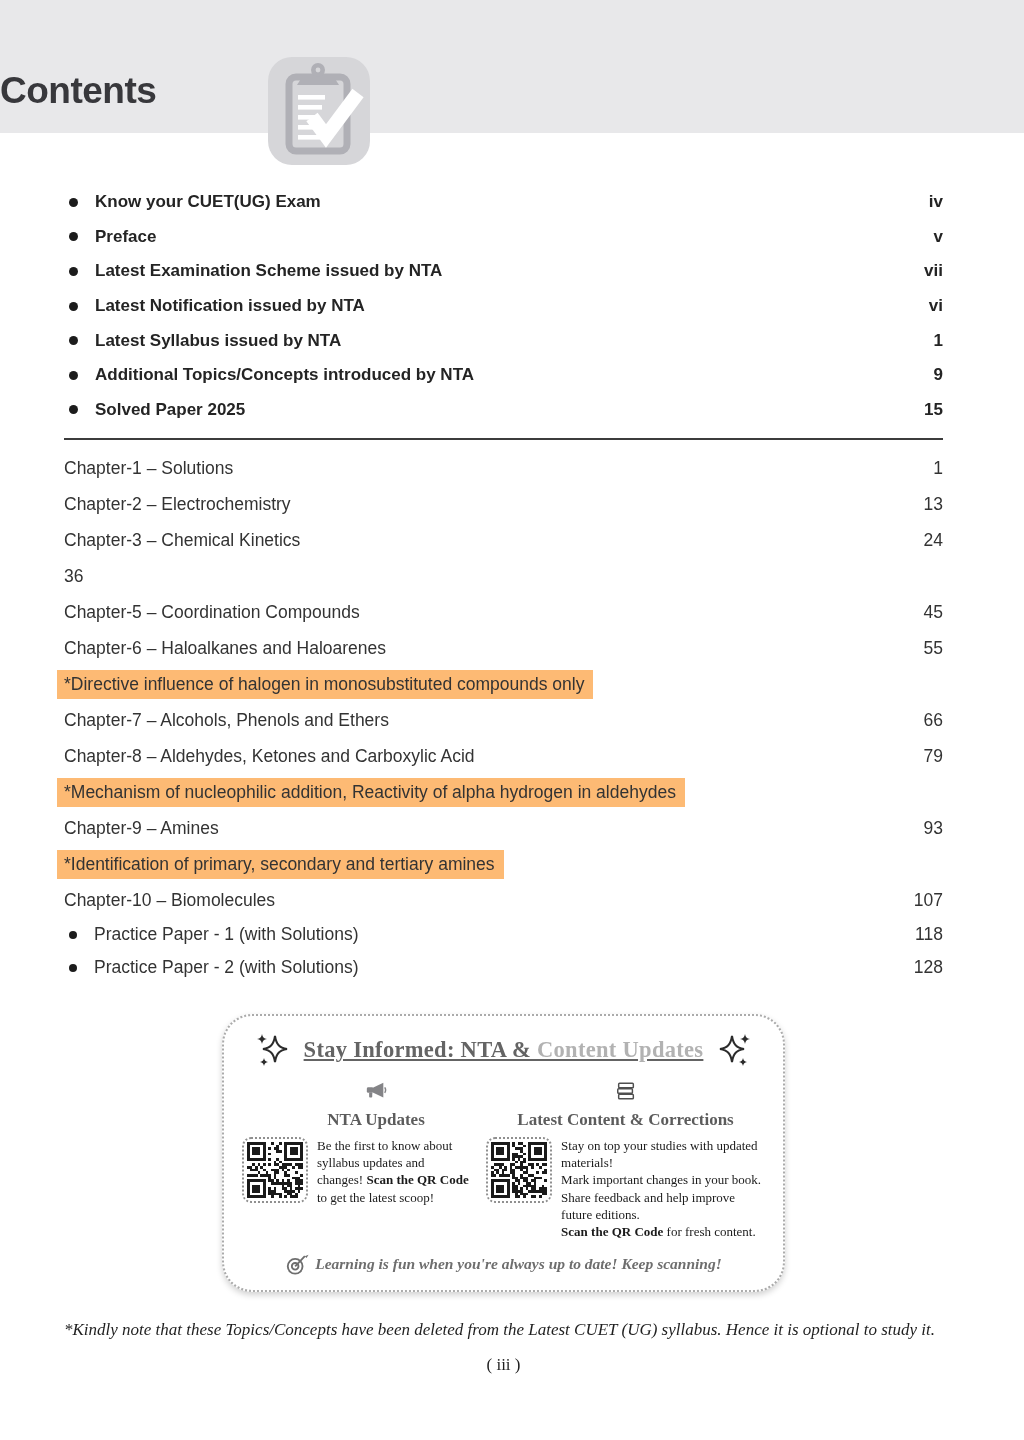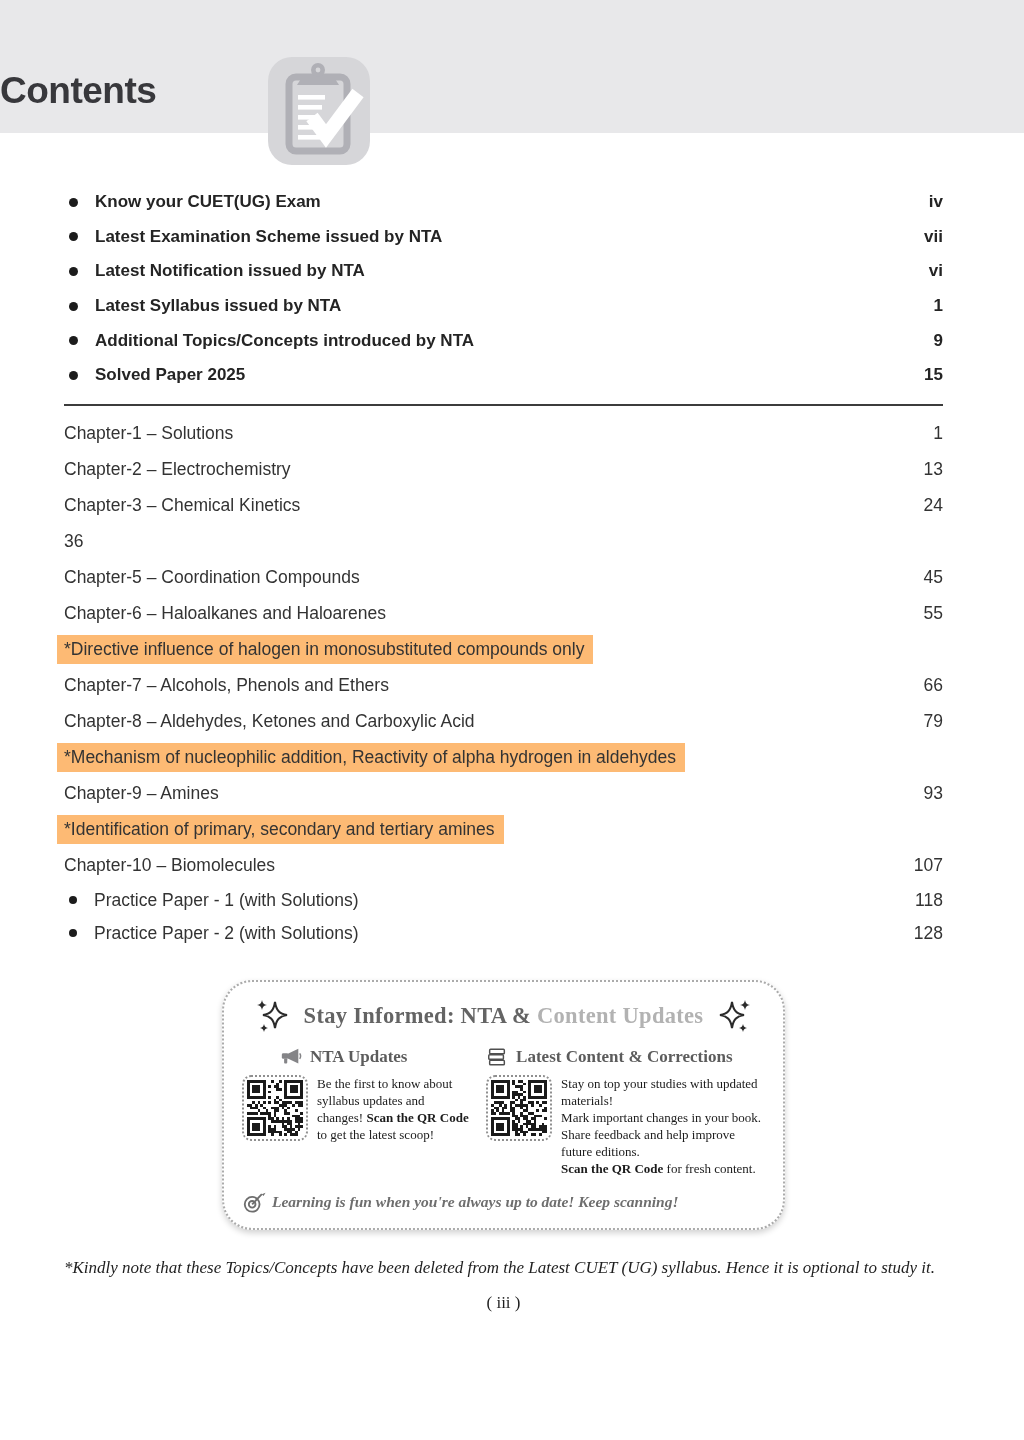--- a/index.html
+++ b/index.html
@@ -33,35 +33,35 @@
   
   .pp-row{display:flex;align-items:center;height:33px;font-size:17.5px;color:#333333;}
   .pp-row .bullet{width:8px;height:8px;}
   
   .updates-box{
     width:563px;margin:30px auto 0;box-sizing:border-box;background:#ffffff;
     border:2px dotted #ababab;border-radius:30px;box-shadow:0 3px 6px rgba(0,0,0,.18);
     padding:12px 18px 8px;font-family:"Liberation Serif",serif;
   }
   .box-title-row{display:flex;align-items:center;justify-content:center;gap:13px;margin:4px 0 12px;}
-  .box-title{font-size:22.5px;font-weight:700;color:#646464;letter-spacing:.3px;white-space:nowrap;}
+  .box-title{font-size:22.5px;font-weight:700;color:#646464;letter-spacing:.3px;white-space:nowrap;text-decoration:underline;}
   .box-title .light{color:#b2b2b2;}
   .sparkle{width:36px;height:36px;flex:none;}
   .box-cols{display:flex;gap:14px;}
   .col-left{width:44%;}
   .col-right{flex:1;}
-  .col-head{display:flex;align-items:center;gap:8px;font-weight:700;font-size:17px;color:#5c5c5c;margin-bottom:7px;}
+  .col-head{display:flex;align-items:center;gap:8px;font-weight:700;font-size:17px;color:#5c5c5c;margin-bottom:7px;flex-direction:column;}
   .col-left .col-head{padding-left:38px;}
   .col-head .hicon{width:22px;height:22px;flex:none;}
   .col-body{display:flex;gap:9px;align-items:flex-start;}
   .qr-wrap{flex:none;width:56px;height:56px;border:2px dotted #8f8f8f;border-radius:9px;padding:3px;background:#fff;}
   .qr-wrap svg{width:100%;height:100%;display:block;}
   .col-text{font-size:13px;line-height:1.32;color:#1b1b1b;}
   .col-text b{font-weight:700;}
-  .tagline{display:flex;align-items:center;gap:6px;margin:12px 0 6px;
+  .tagline{display:flex;justify-content:center;align-items:center;gap:6px;margin:12px 0 6px;
     color:#6e6e6e;font-style:italic;font-weight:700;font-size:15.5px;}
   .dart{width:24px;height:24px;flex:none;}
   
   .footnote{margin:28px 0 0;font-family:Liberation Serif, serif;font-style:italic;
     font-size:17px;color:#1f1f1f;white-space:nowrap;}
   .folio{text-align:center;margin:15px 0 0;font-family:"Liberation Serif",serif;font-size:17px;color:#1f1f1f;}
 </style>
 </head>
 <body>
 
@@ -84,20 +84,25 @@
   <h1 class="page-title">Contents</h1>
 </header>
 
 <main class="content">
 
   <ul class="fm-list">
     <li class="fm-row">
         <span class="bullet"></span>
         <span class="row-label">Know your CUET(UG) Exam</span>
         <span class="row-page">iv</span>
+      </li>
+    <li class="fm-row">
+        <span class="bullet"></span>
+        <span class="row-label">Preface</span>
+        <span class="row-page">v</span>
       </li>
     <li class="fm-row">
         <span class="bullet"></span>
         <span class="row-label">Latest Examination Scheme issued by NTA</span>
         <span class="row-page">vii</span>
       </li>
     <li class="fm-row">
         <span class="bullet"></span>
         <span class="row-label">Latest Notification issued by NTA</span>
         <span class="row-page">vi</span>

